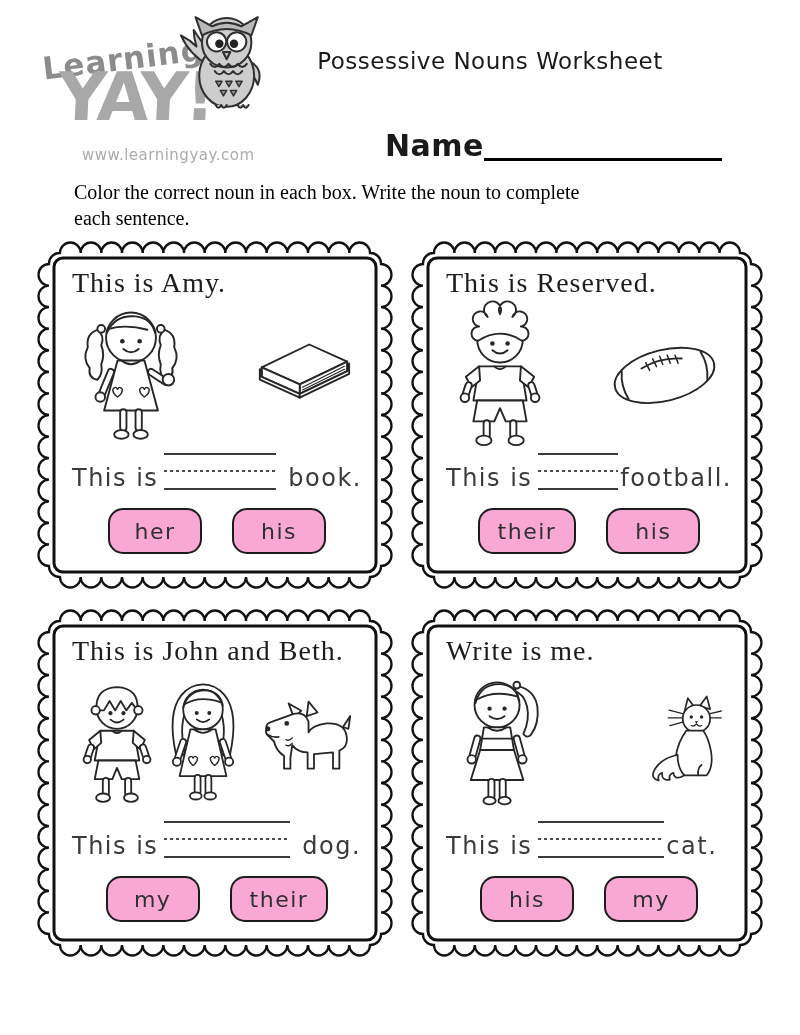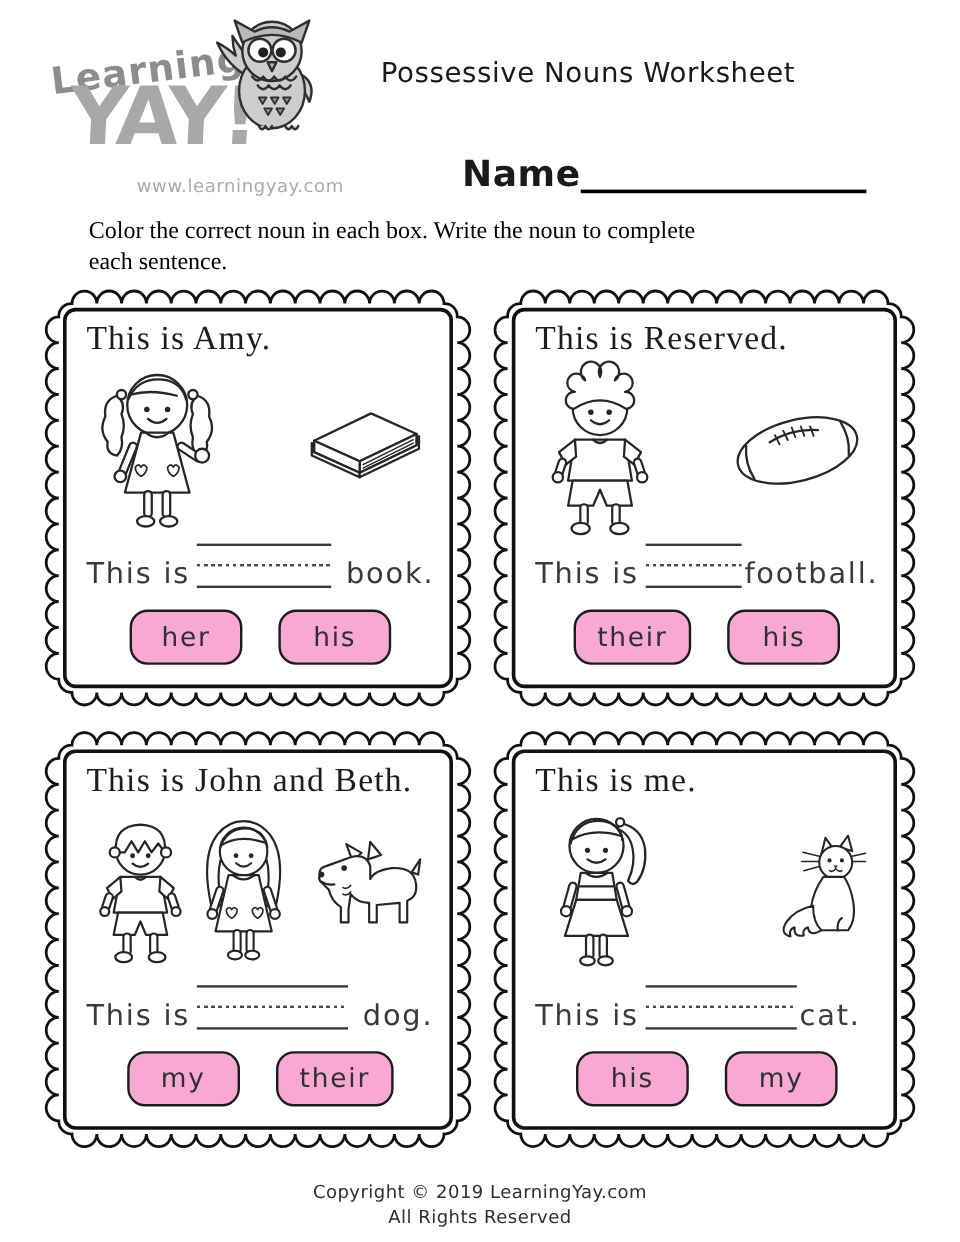--- a/index.html
+++ b/index.html
@@ -6,21 +6,21 @@
   .page{position:relative;width:800px;height:1035px;background:#fff;overflow:hidden;
         font-family:"DejaVu Sans",sans-serif;color:#1a1a1a;}
 
   
   .logo{position:absolute;left:36px;top:8px;width:260px;height:165px;}
   .logo-learning{position:absolute;left:6px;top:32px;font-size:31px;font-weight:bold;
       color:#8c8c8c;transform:rotate(-7deg);letter-spacing:1px;}
   .logo-yay{position:absolute;left:22px;top:56px;font-size:67px;font-weight:bold;
       color:#a8a8a8;letter-spacing:-3px;transform:skewX(-3deg);line-height:1;}
   .logo-owl{position:absolute;left:132px;top:0;}
-  .logo-url{position:absolute;left:46px;top:138px;font-size:15px;color:#ababab;letter-spacing:.5px;margin-left:32px;}
+  .logo-url{position:absolute;left:46px;top:138px;font-size:15px;color:#ababab;letter-spacing:.5px;}
 
   .title{position:absolute;left:300px;top:48px;width:380px;text-align:center;
       font-size:23px;font-weight:normal;letter-spacing:.5px;}
   .name-row{position:absolute;left:385px;top:128px;display:flex;align-items:flex-end;}
   .name-label{font-size:30px;font-weight:bold;letter-spacing:.5px;line-height:1;}
   .name-line{display:inline-block;width:238px;height:30px;border-bottom:3px solid #000;}
 
   .instructions{position:absolute;left:74px;top:179px;width:660px;
       font-family:Liberation Serif, serif;font-size:20px;line-height:1.3;color:#000;}
 
@@ -319,21 +319,21 @@
         </div>
       </div>
     </div>
 
     <div class="card">
         <svg width="350" height="346" class="scallop-svg">
           <path d="M 22 11 a 10.2 10.5 0 0 1 20.4 0 a 10.2 10.5 0 0 1 20.4 0 a 10.2 10.5 0 0 1 20.4 0 a 10.2 10.5 0 0 1 20.4 0 a 10.2 10.5 0 0 1 20.4 0 a 10.2 10.5 0 0 1 20.4 0 a 10.2 10.5 0 0 1 20.4 0 a 10.2 10.5 0 0 1 20.4 0 a 10.2 10.5 0 0 1 20.4 0 a 10.2 10.5 0 0 1 20.4 0 a 10.2 10.5 0 0 1 20.4 0 a 10.2 10.5 0 0 1 20.4 0 a 10.2 10.5 0 0 1 20.4 0 a 10.2 10.5 0 0 1 20.4 0 a 10.2 10.5 0 0 1 20.4 0 a 10.5 10.5 0 0 1 11 11 a 10.5 10.785714285714286 0 0 1 0 21.571428571428573 a 10.5 10.785714285714286 0 0 1 0 21.571428571428573 a 10.5 10.785714285714286 0 0 1 0 21.571428571428573 a 10.5 10.785714285714286 0 0 1 0 21.571428571428573 a 10.5 10.785714285714286 0 0 1 0 21.571428571428573 a 10.5 10.785714285714286 0 0 1 0 21.571428571428573 a 10.5 10.785714285714286 0 0 1 0 21.571428571428573 a 10.5 10.785714285714286 0 0 1 0 21.571428571428573 a 10.5 10.785714285714286 0 0 1 0 21.571428571428573 a 10.5 10.785714285714286 0 0 1 0 21.571428571428573 a 10.5 10.785714285714286 0 0 1 0 21.571428571428573 a 10.5 10.785714285714286 0 0 1 0 21.571428571428573 a 10.5 10.785714285714286 0 0 1 0 21.571428571428573 a 10.5 10.785714285714286 0 0 1 0 21.571428571428573 a 10.5 10.5 0 0 1 -11 11 a 10.2 10.5 0 0 1 -20.4 0 a 10.2 10.5 0 0 1 -20.4 0 a 10.2 10.5 0 0 1 -20.4 0 a 10.2 10.5 0 0 1 -20.4 0 a 10.2 10.5 0 0 1 -20.4 0 a 10.2 10.5 0 0 1 -20.4 0 a 10.2 10.5 0 0 1 -20.4 0 a 10.2 10.5 0 0 1 -20.4 0 a 10.2 10.5 0 0 1 -20.4 0 a 10.2 10.5 0 0 1 -20.4 0 a 10.2 10.5 0 0 1 -20.4 0 a 10.2 10.5 0 0 1 -20.4 0 a 10.2 10.5 0 0 1 -20.4 0 a 10.2 10.5 0 0 1 -20.4 0 a 10.2 10.5 0 0 1 -20.4 0 a 10.5 10.5 0 0 1 -11 -11 a 10.5 10.785714285714286 0 0 1 0 -21.571428571428573 a 10.5 10.785714285714286 0 0 1 0 -21.571428571428573 a 10.5 10.785714285714286 0 0 1 0 -21.571428571428573 a 10.5 10.785714285714286 0 0 1 0 -21.571428571428573 a 10.5 10.785714285714286 0 0 1 0 -21.571428571428573 a 10.5 10.785714285714286 0 0 1 0 -21.571428571428573 a 10.5 10.785714285714286 0 0 1 0 -21.571428571428573 a 10.5 10.785714285714286 0 0 1 0 -21.571428571428573 a 10.5 10.785714285714286 0 0 1 0 -21.571428571428573 a 10.5 10.785714285714286 0 0 1 0 -21.571428571428573 a 10.5 10.785714285714286 0 0 1 0 -21.571428571428573 a 10.5 10.785714285714286 0 0 1 0 -21.571428571428573 a 10.5 10.785714285714286 0 0 1 0 -21.571428571428573 a 10.5 10.785714285714286 0 0 1 0 -21.571428571428573 a 10.5 10.5 0 0 1 11 -11 Z" fill="#fff" stroke="#111" stroke-width="2.3"></path>
           <rect x="16" y="16" width="318" height="314" rx="9" fill="#fff" stroke="#111" stroke-width="3"></rect>
         </svg>
       <div class="card-inner">
-        <div class="card-heading">This is me.</div>
+        <div class="card-heading">Write is me.</div>
         <div class="illustrations">
           <svg viewBox="0 0 98 150" width="92" height="141">
             <g class="art">
               <path d="M70,16 Q88,20 91,38 Q93,56 84,68 Q80,72 76,67 Q83,52 80,38 Q77,24 66,21 Z"></path>
               <circle cx="69" cy="15" r="3.6"></circle>
               <circle cx="48" cy="36" r="24"></circle>
               <path class="ln" d="M25,34 Q31,12 54,14 Q70,17 71,31"></path>
               <path class="ln" d="M27,30 Q45,20 69,27"></path>
               <circle class="dot" cx="40" cy="40" r="2.3"></circle>
                 <circle class="dot" cx="56" cy="40" r="2.3"></circle>
@@ -381,18 +381,14 @@
         </div>
         <div class="options">
           <div class="option">his</div>
           <div class="option">my</div>
         </div>
       </div>
     </div>
 
   </div>
 
-  <div class="footer">
-    <div>Copyright © 2019 LearningYay.com</div>
-    <div>All Rights Reserved</div>
-  </div>
 
 </div>
 
 </body></html>

